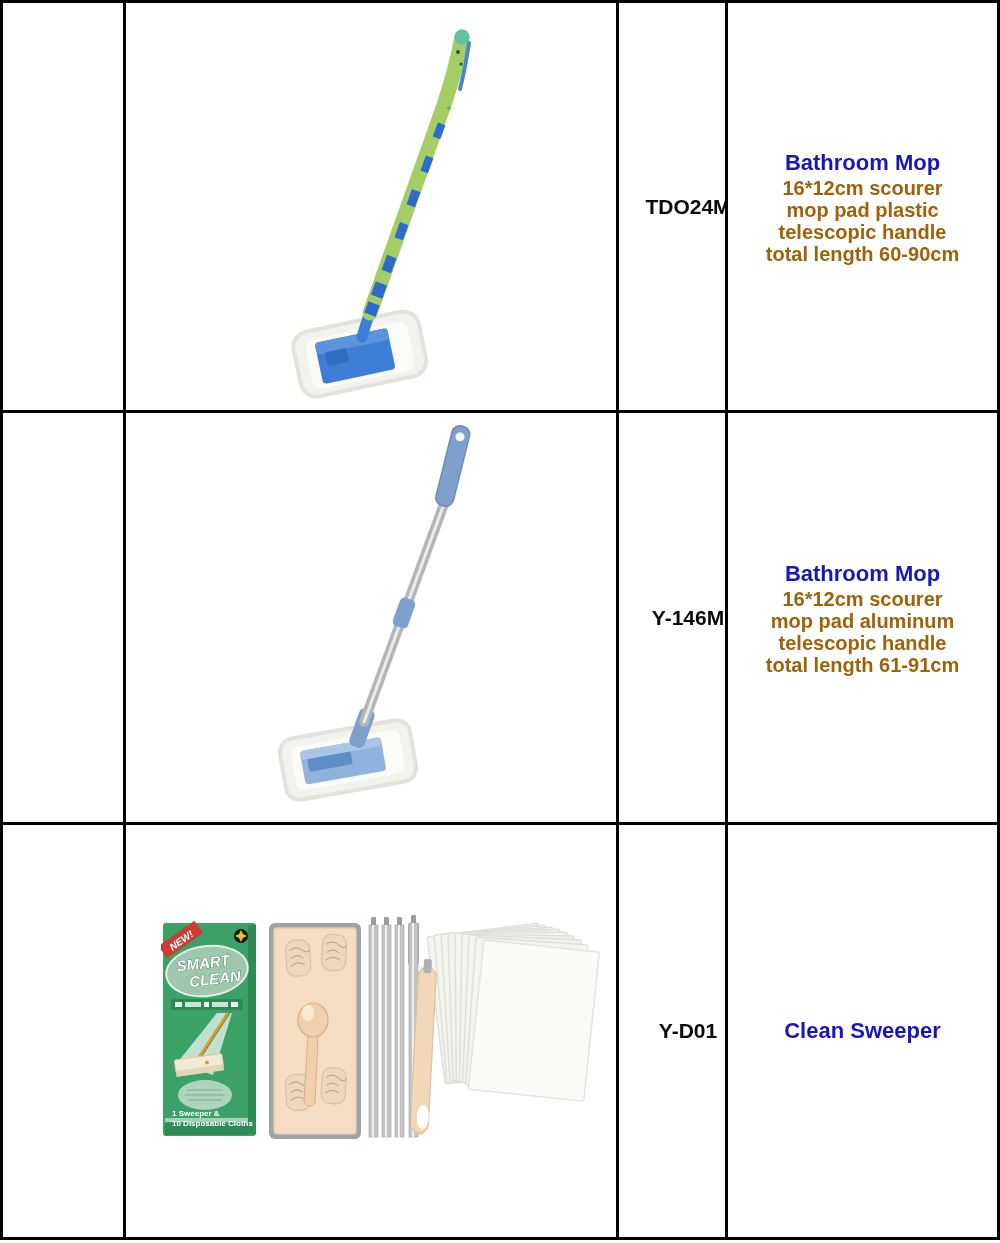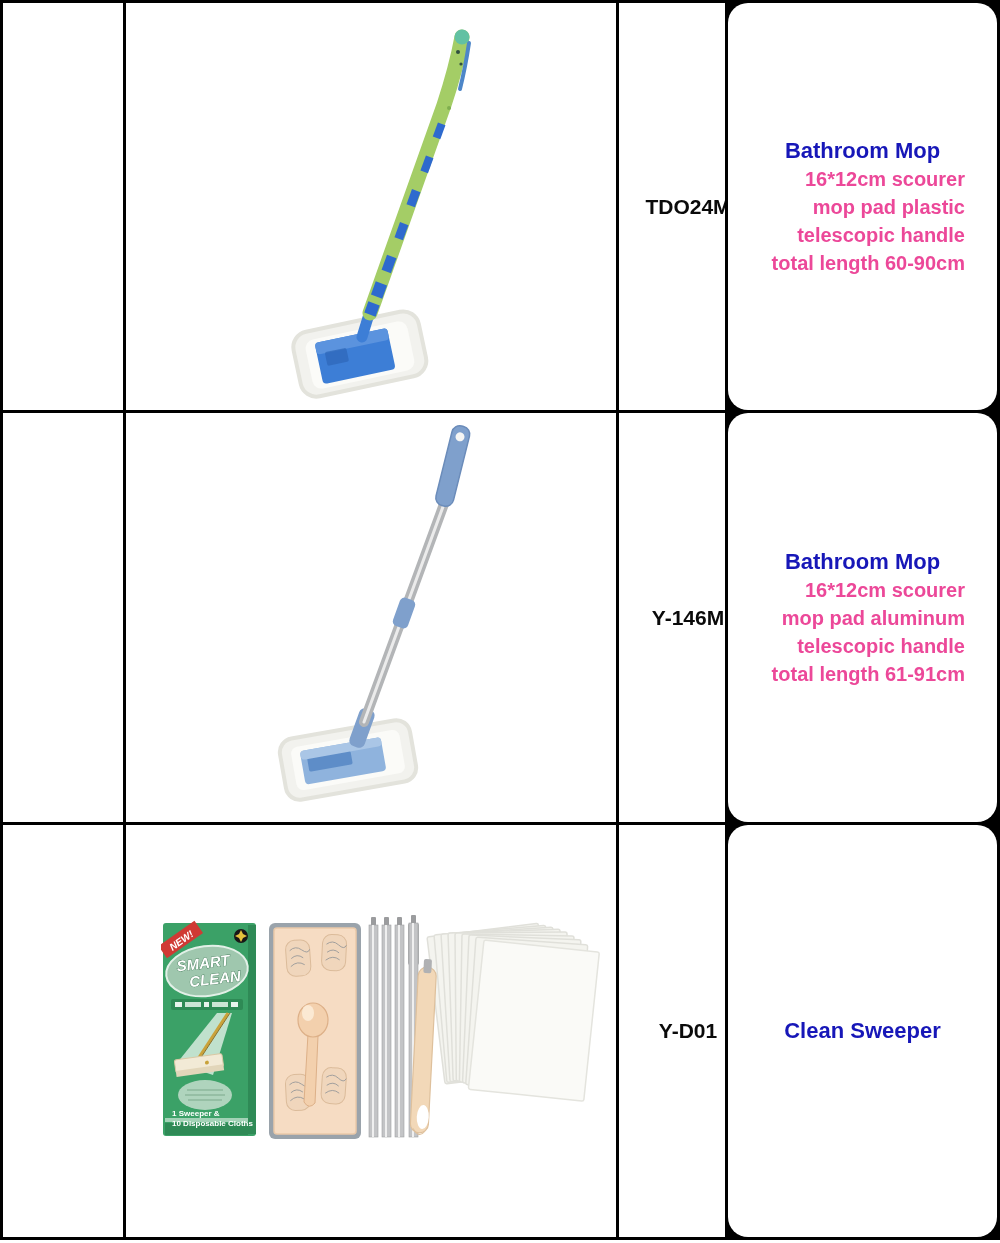--- a/index.html
+++ b/index.html
@@ -24,34 +24,33 @@
     padding-left:32px;
   }
   .cell.code{
     font-weight:bold;
     font-size:21px;
     color:#0a0a0a;
     text-align:center;
   }
   .cell.desc{
     padding:0 32px;
-    text-align:right;
-    border-radius:20px;
+    text-align:center;
   }
   .title{
     font-weight:bold;
     font-size:22px;
     line-height:28px;
     color:#1717b8;
   }
   .dtext{
     font-weight:bold;
     font-size:20px;
-    line-height:28px;
-    color:#ec4899;
+    line-height:22px;
+    color:#a16207;
   }
   svg{display:block;}
 </style>
 </head>
 <body>
 
 <div class="page">
   <div class="table">
 
     <div class="cell"></div>

